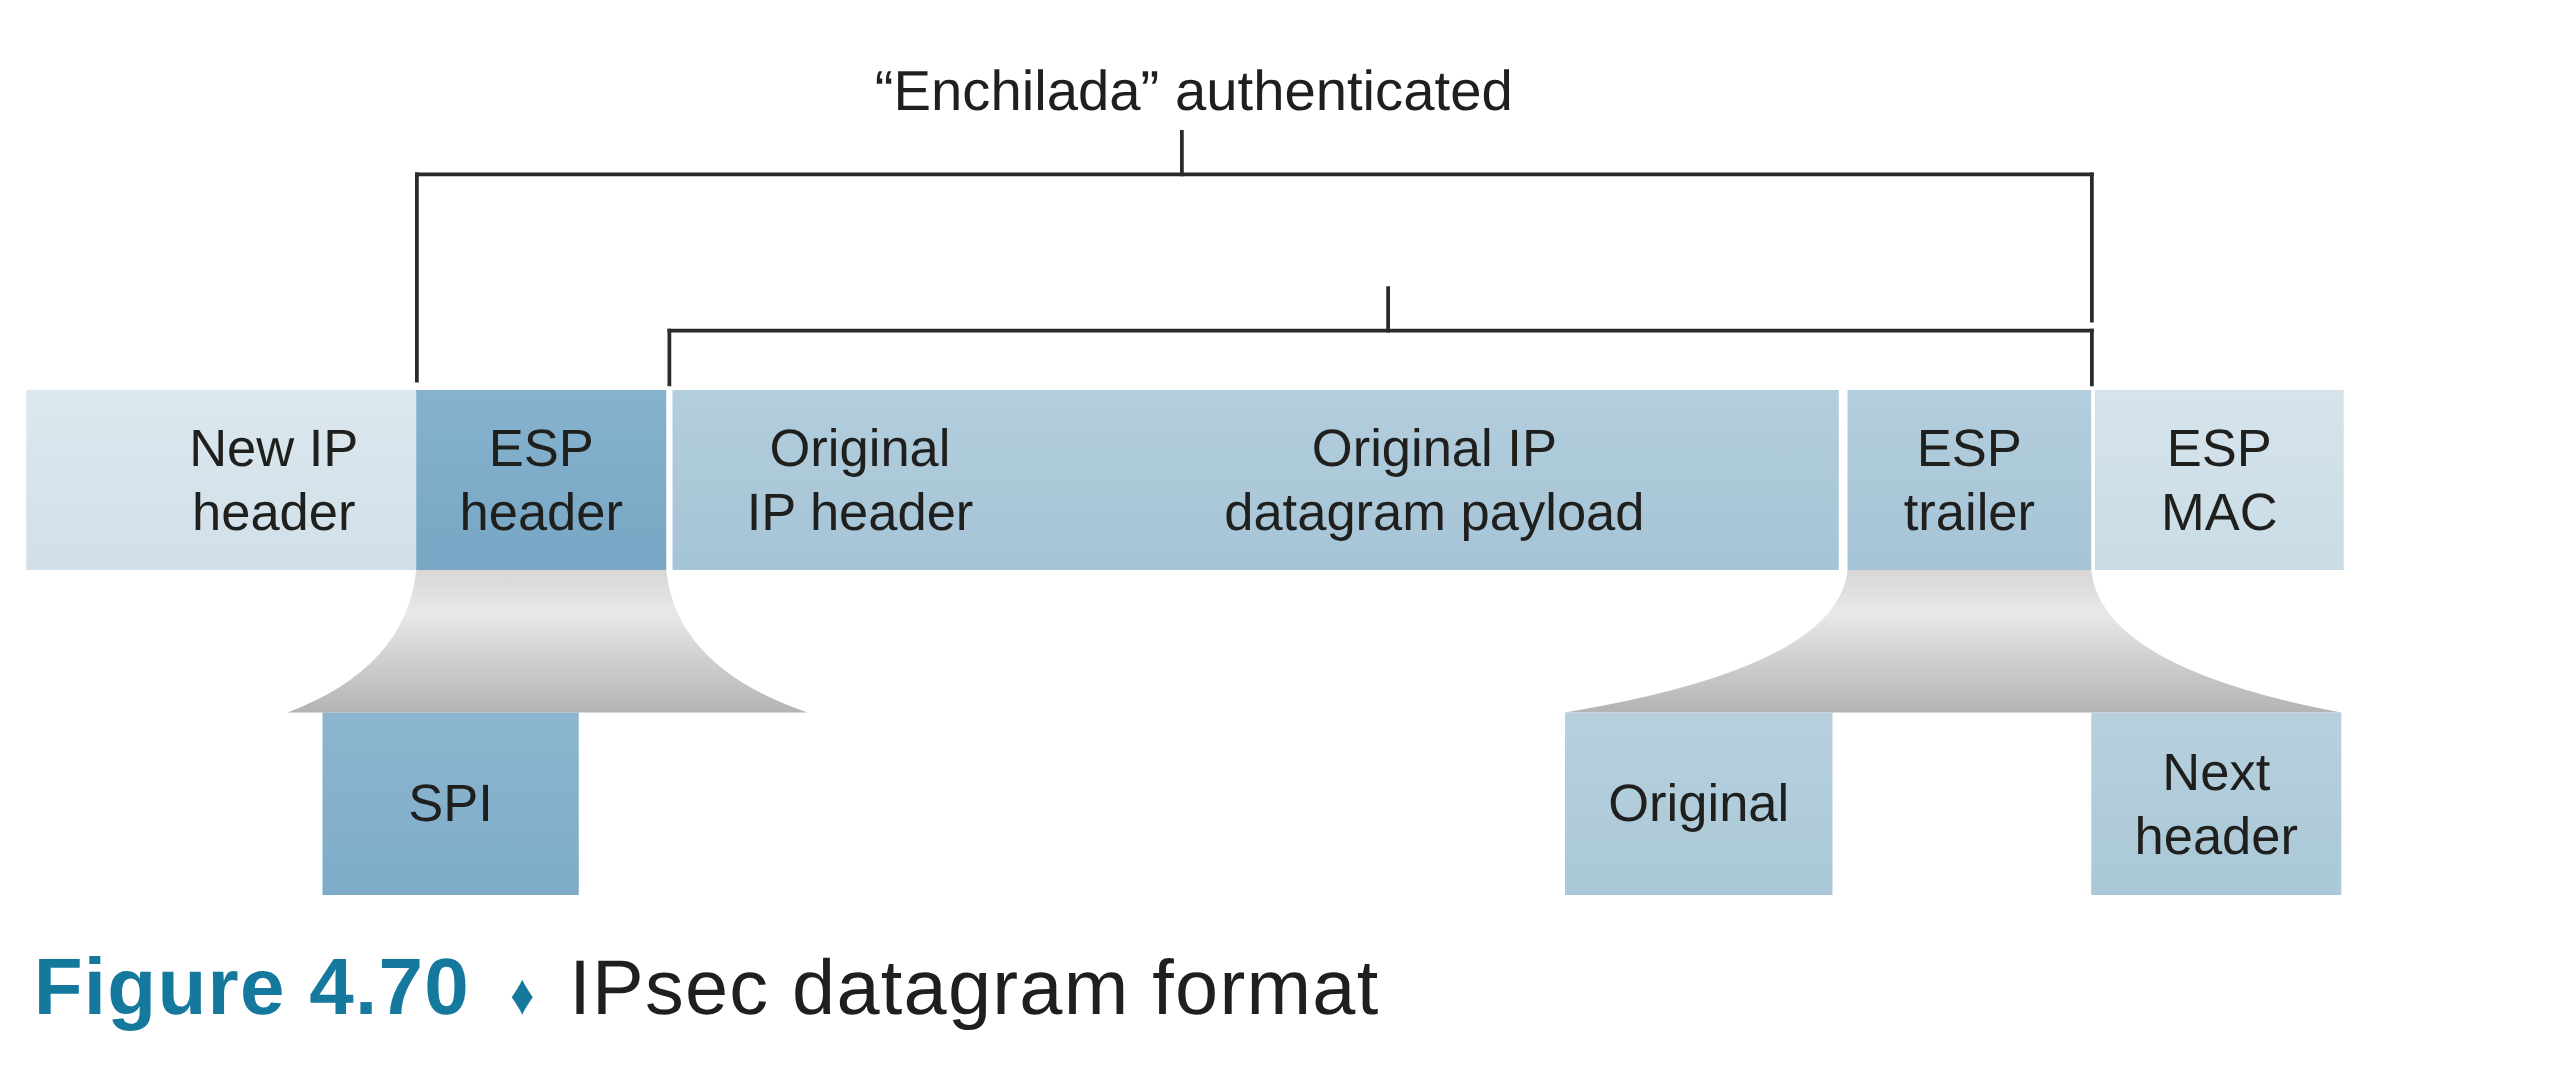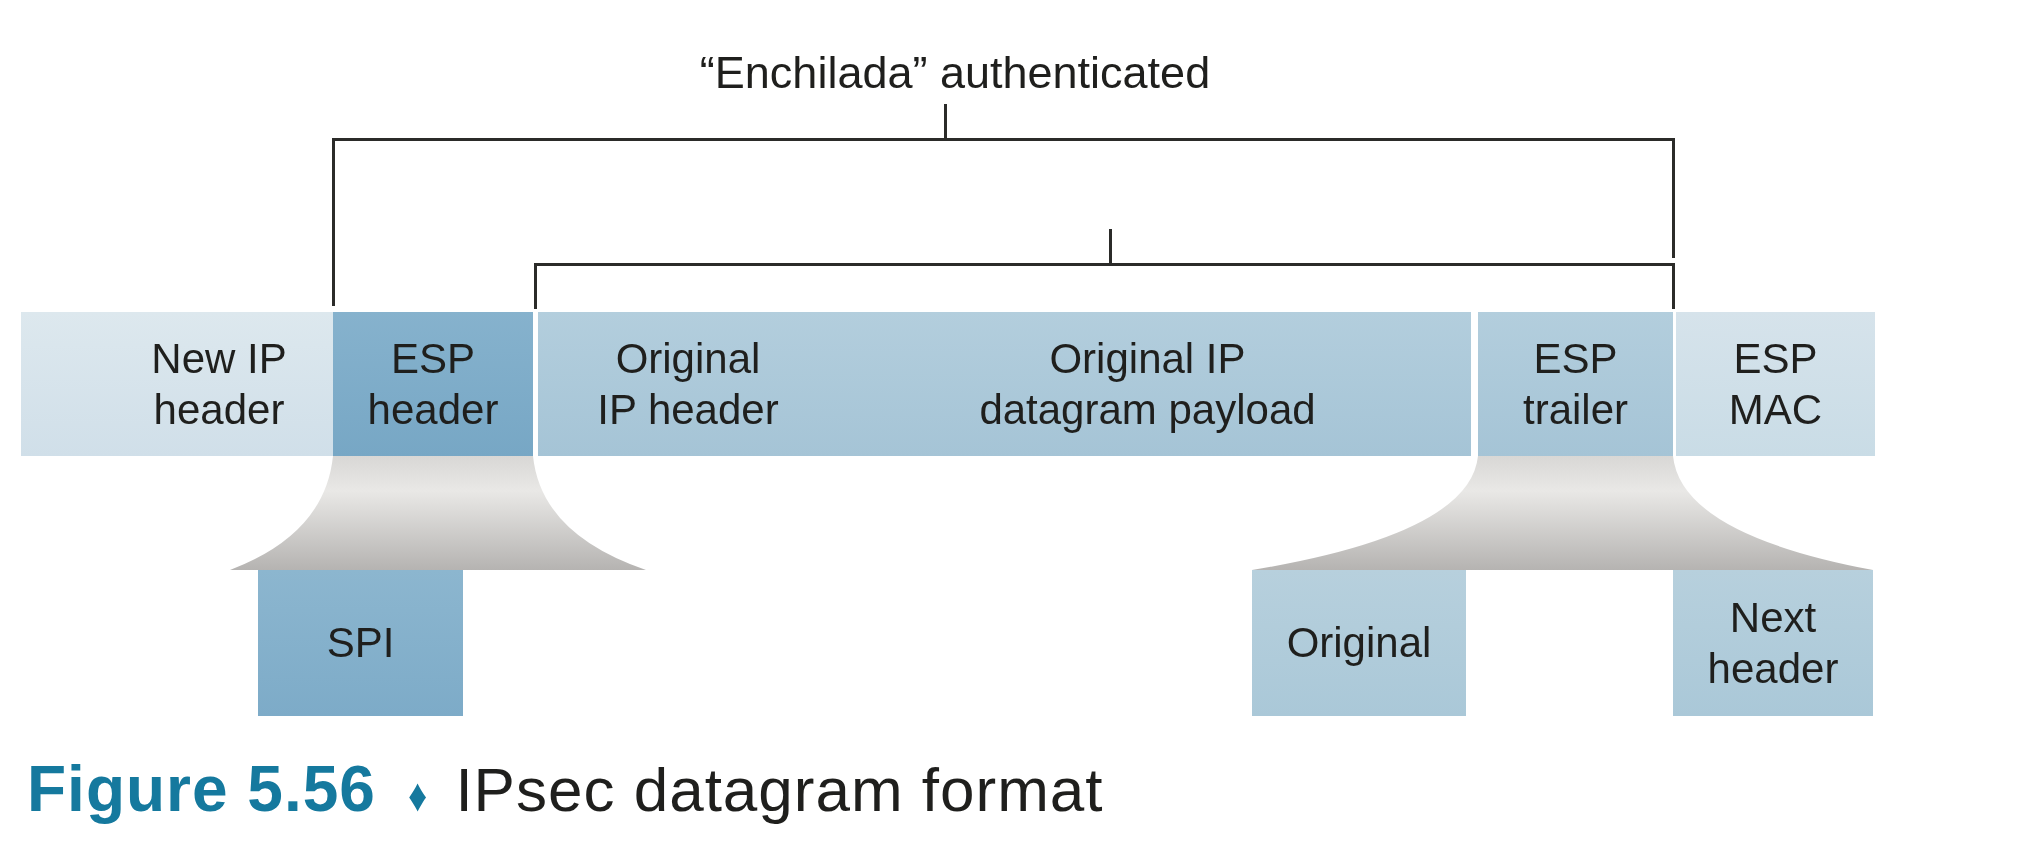--- a/index.html
+++ b/index.html
@@ -116,18 +116,18 @@
 
   <div class="box c-sub-med" id="box-padding">
     <span>Original</span>
   </div>
   <div class="box c-sub-med" id="box-next-header">
     <span>Next
 header</span>
   </div>
 
   <div id="caption">
-    <span class="figlabel">Figure 5.56</span>
+    <span class="figlabel">Figure 4.70</span>
     <span class="bullet">♦</span>
     <span class="captext">IPsec datagram format</span>
   </div>
 
 </div>
 
 </body></html>

